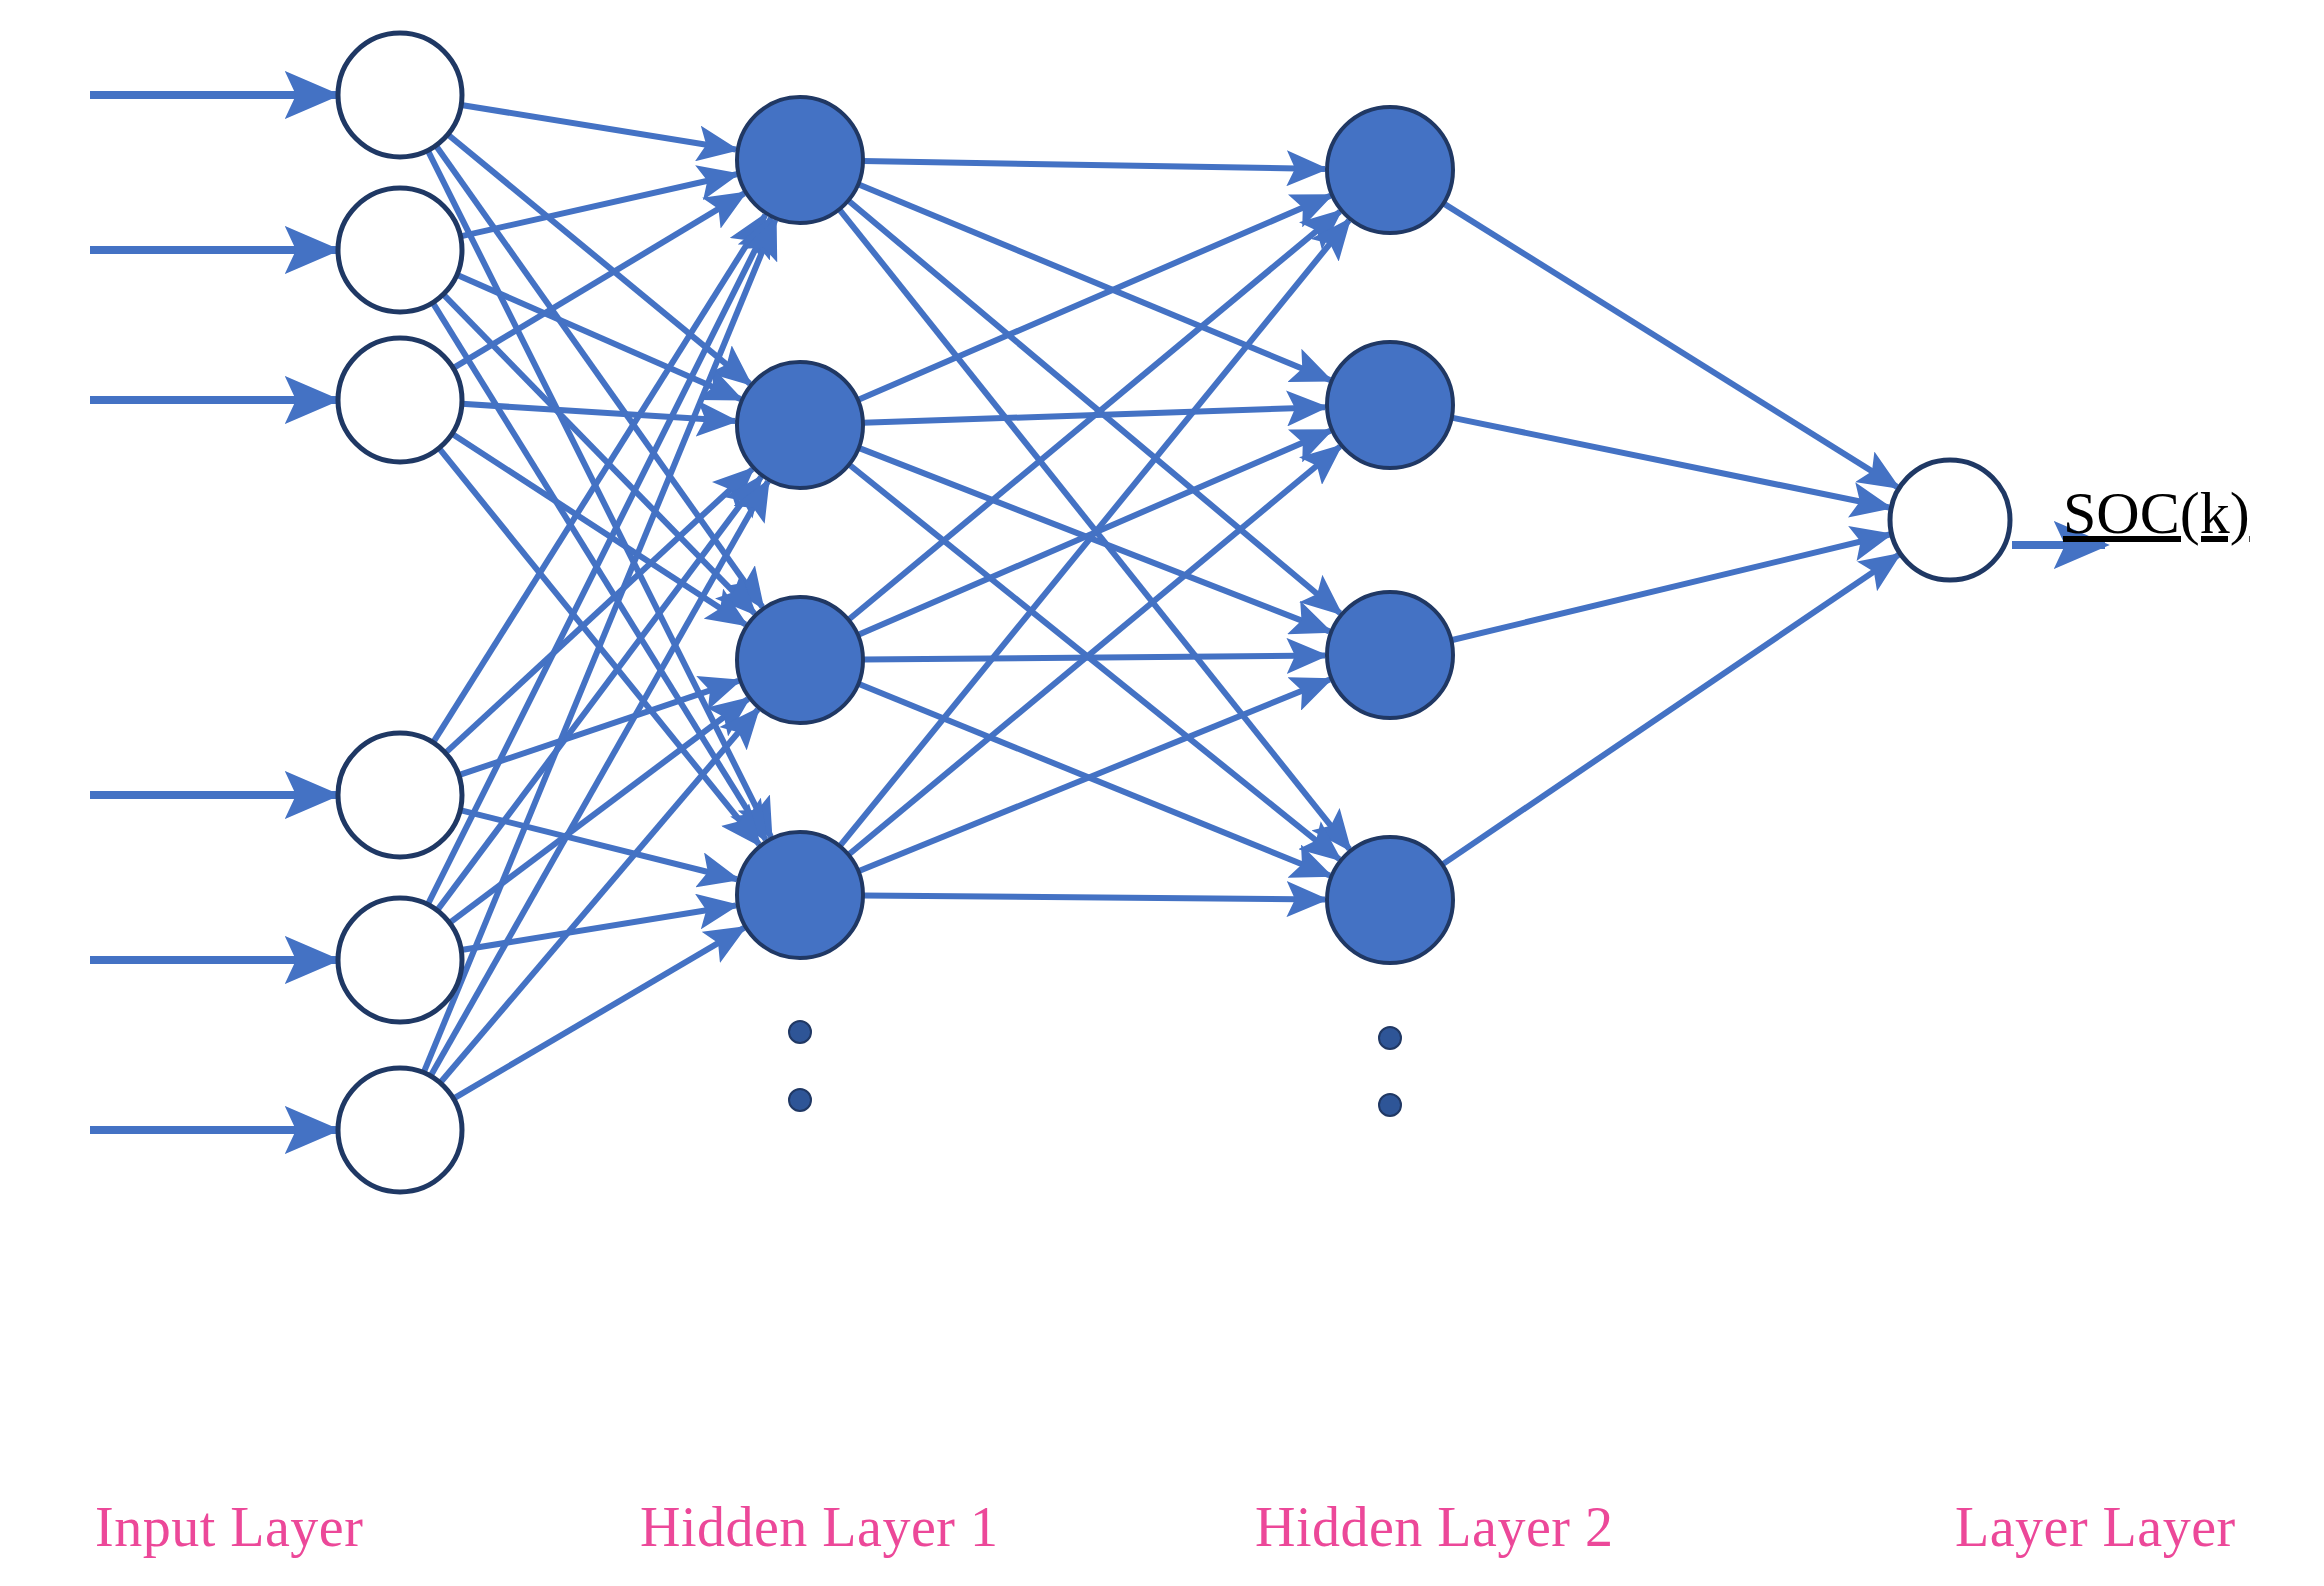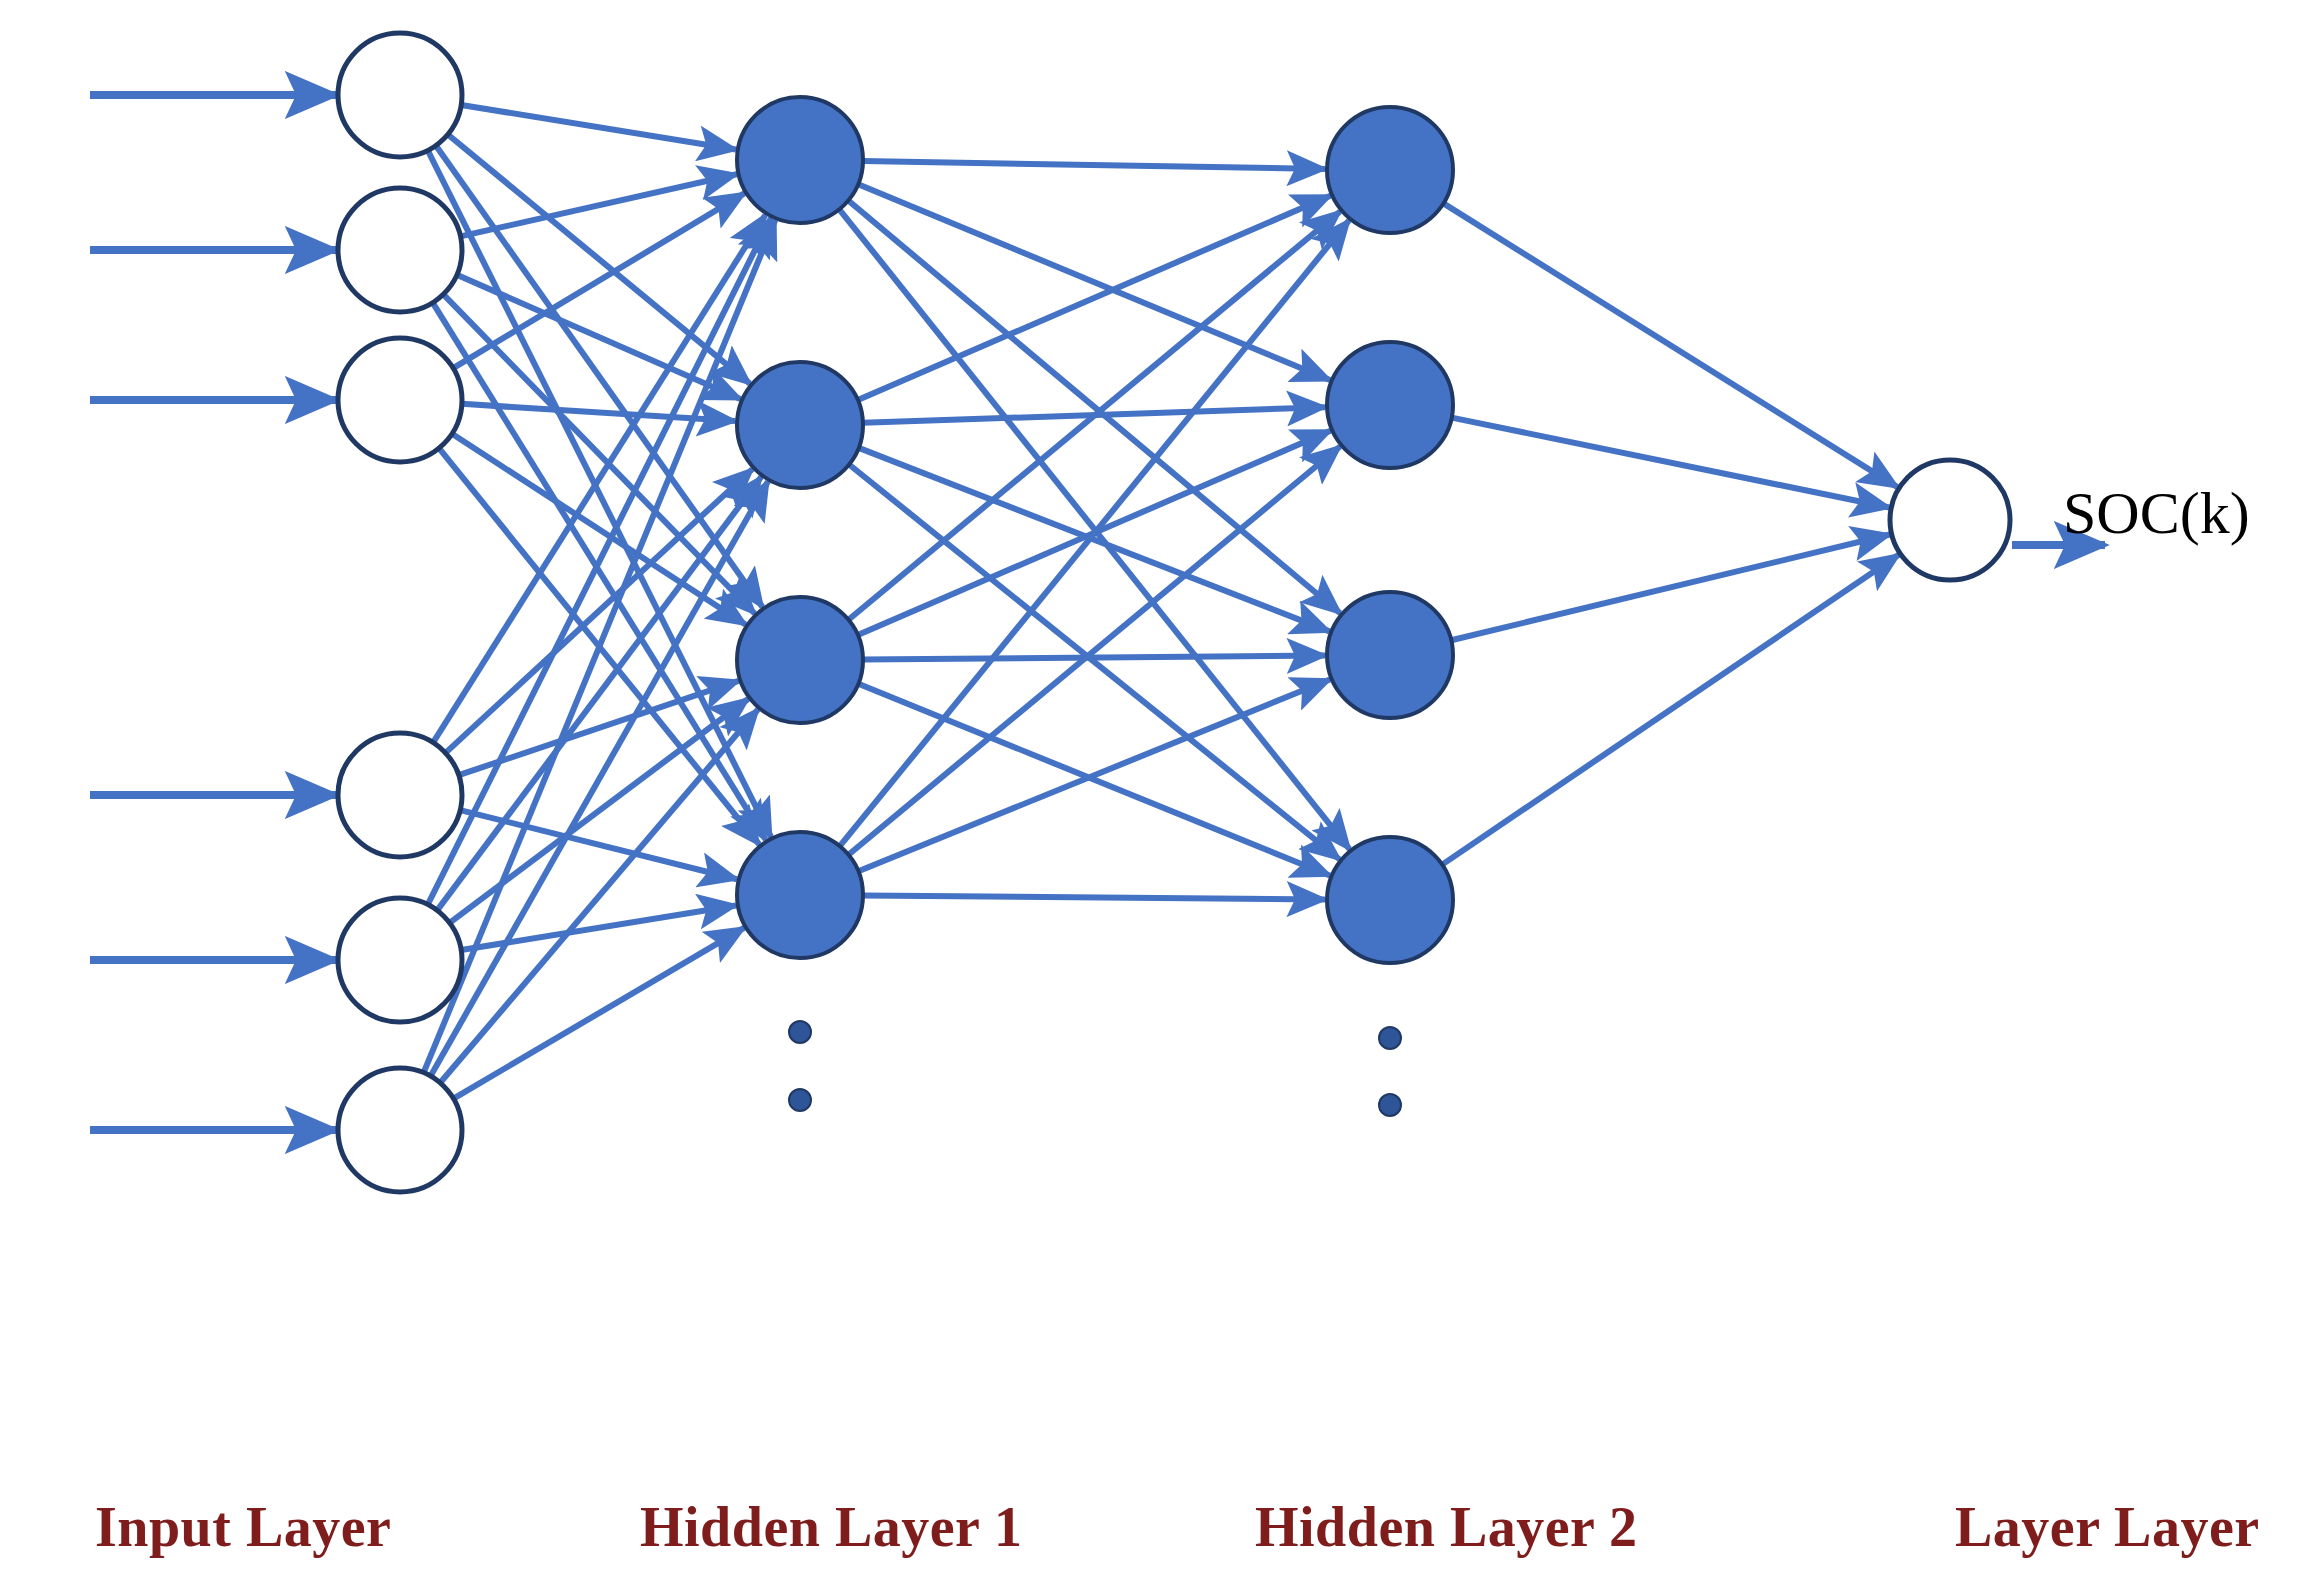--- a/index.html
+++ b/index.html
@@ -25,32 +25,32 @@
     top: 0;
     width: 2324px;
     height: 1586px;
     display: block;
   }
   .layer-caption {
     position: absolute;
     font-family: "Liberation Serif", "DejaVu Serif", serif;
     font-size: 56px;
     line-height: 1;
-    color: #7f1d1d;
+    color: #ec4899;
     white-space: nowrap;
     letter-spacing: 0.5px;
-    font-weight: bold;
   }
   #output-signal-label {
     position: absolute;
     font-family: "Liberation Serif", "DejaVu Serif", serif;
     font-size: 60px;
     line-height: 1;
     color: #000000;
     white-space: nowrap;
+    text-decoration: underline;
   }
 </style>
 </head>
 <body>
 
 <div id="diagram-root">
 
   <svg id="net-svg" viewBox="0 0 2324 1586">
     <defs>
       <marker id="arrowhead" markerWidth="7" markerHeight="6" refX="6.4" refY="3" orient="auto" markerUnits="strokeWidth">

